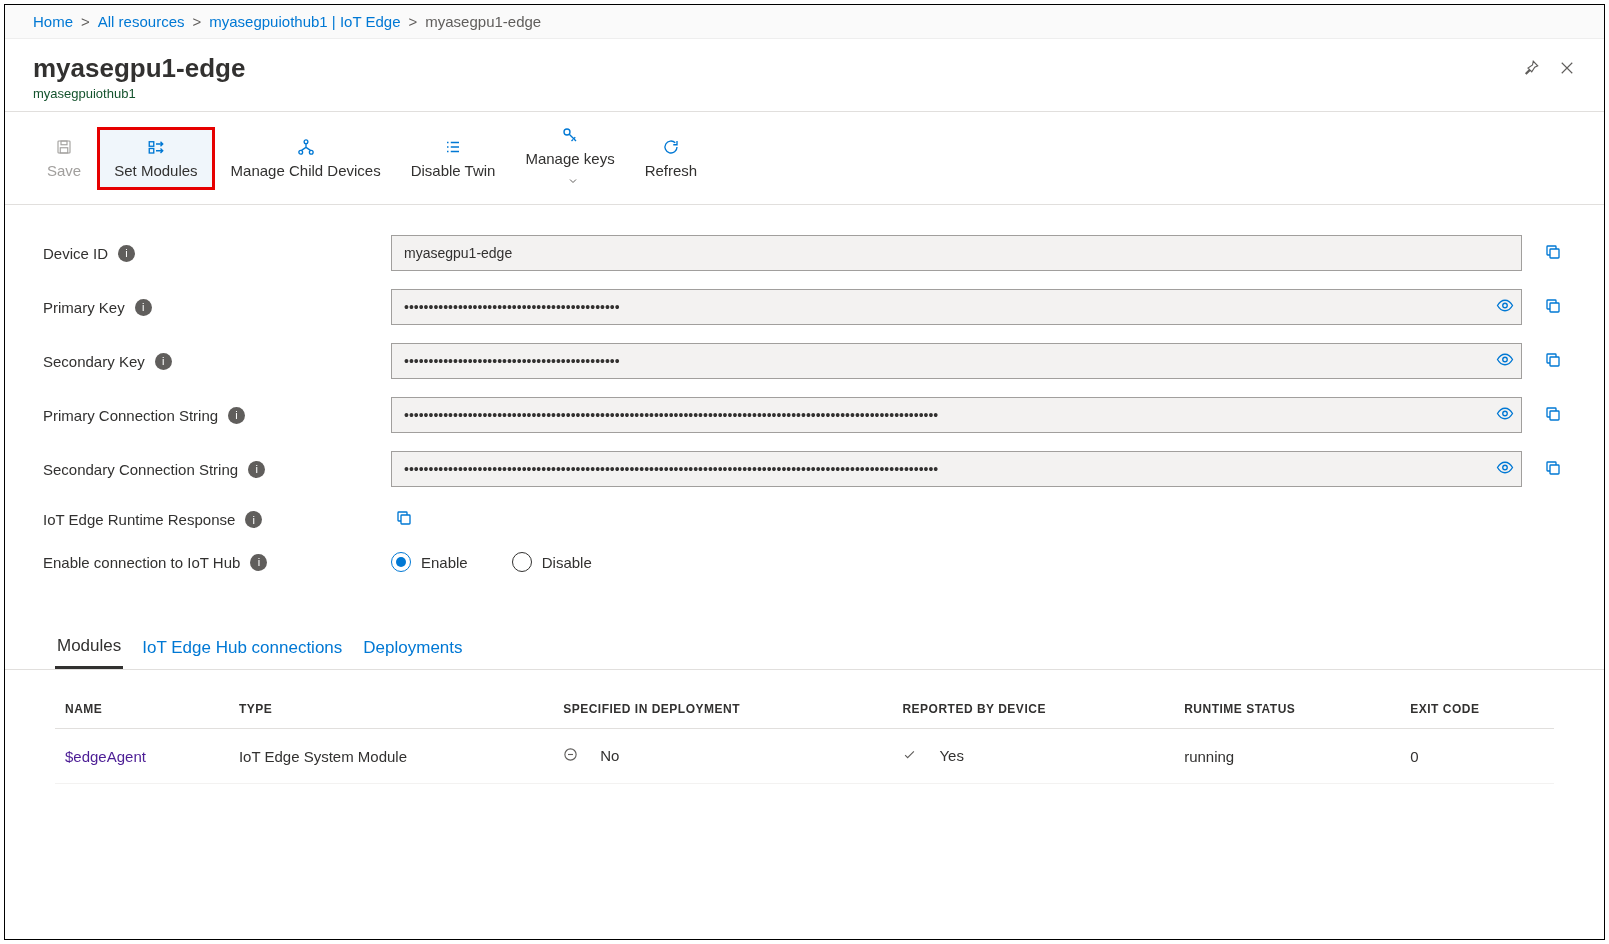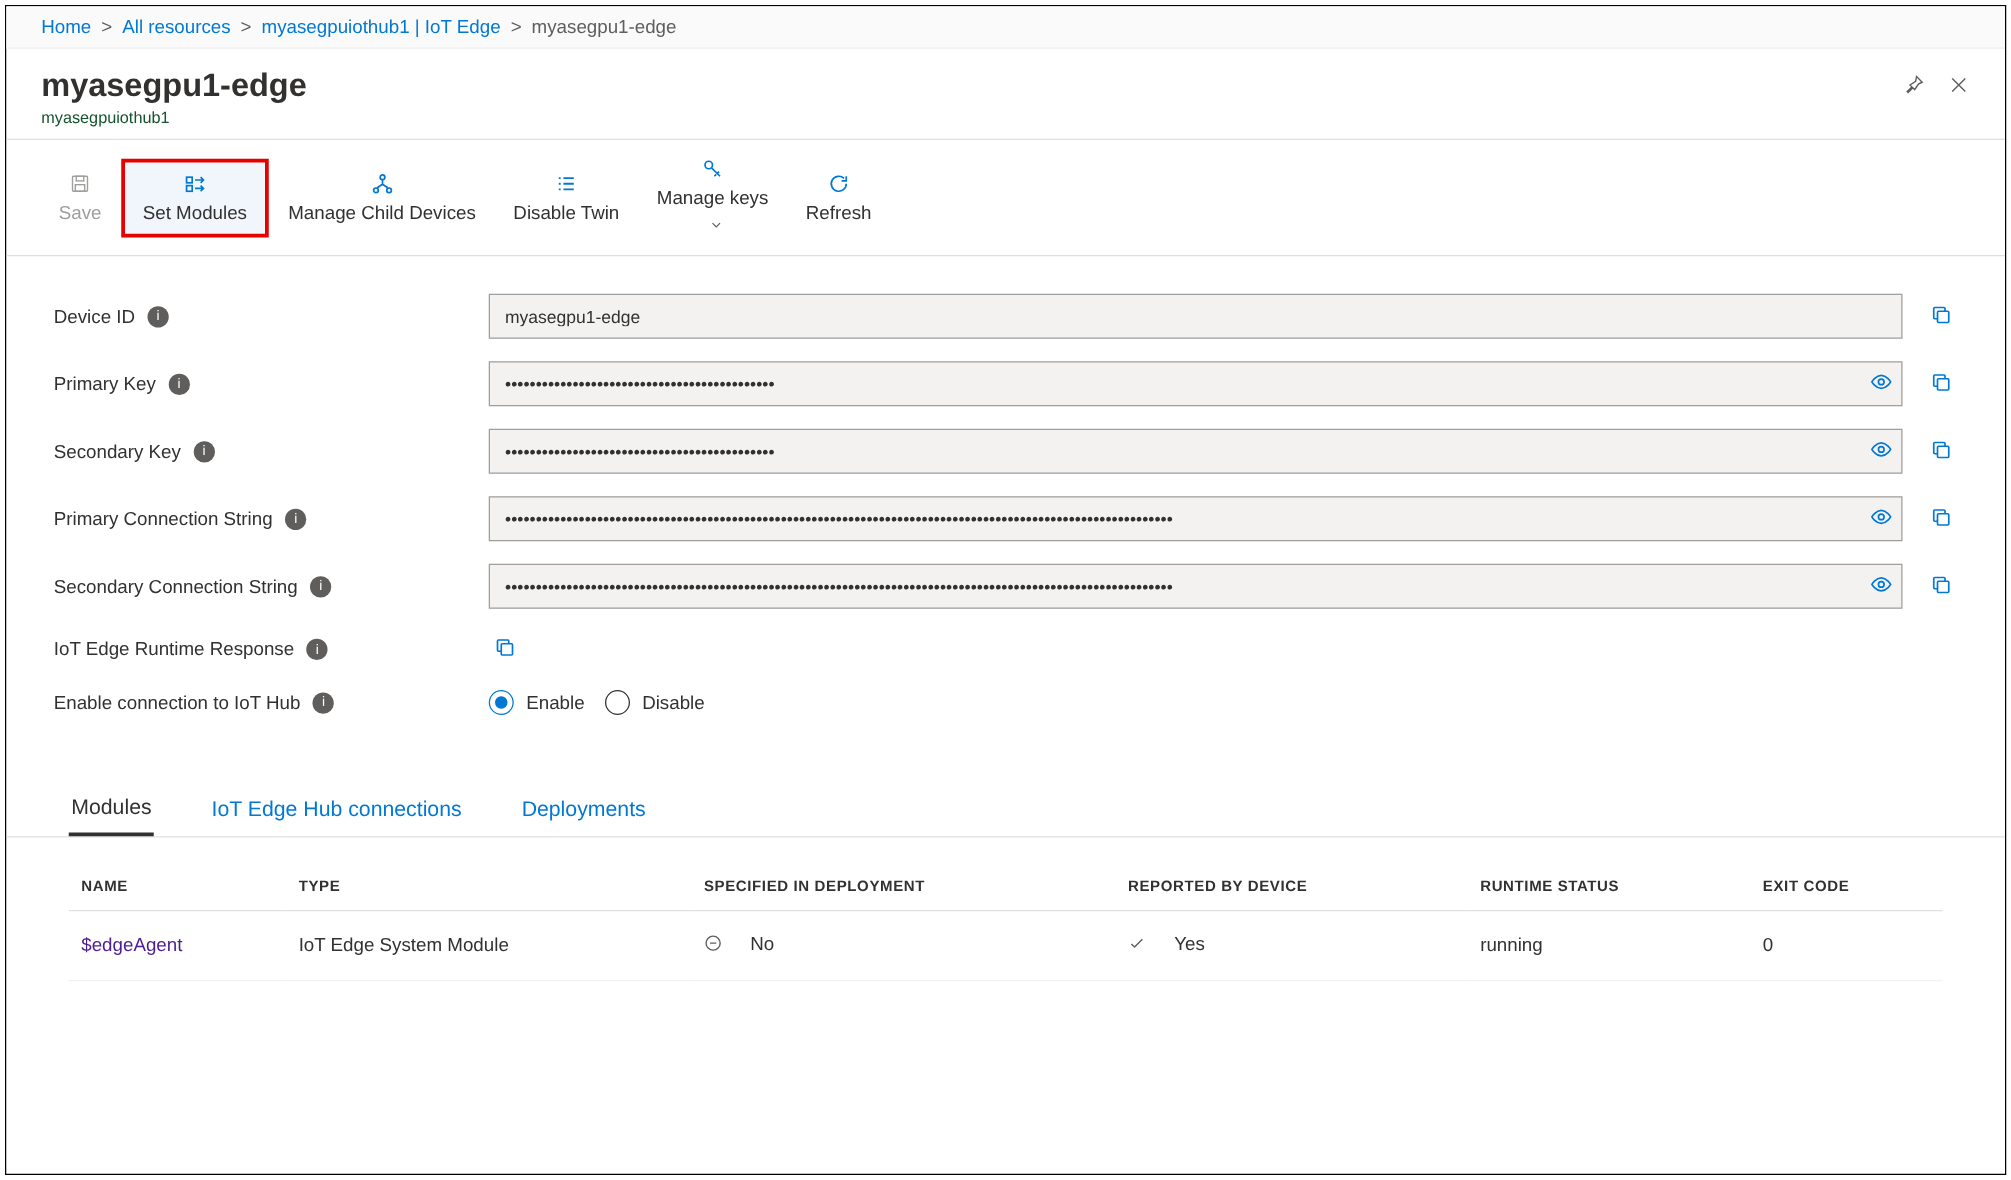--- a/index.html
+++ b/index.html
@@ -64,31 +64,31 @@
     font-family: inherit;
   }
   .prop-input[readonly]{ cursor: default; }
   .reveal-btn {
     position:absolute; right:8px; top:50%; transform:translateY(-50%);
     background:none; border:none; cursor:pointer; color:#0078d4;
   }
   .copy-btn { background:none; border:none; cursor:pointer; color:#0078d4; padding:4px; }
   .copy-btn svg, .reveal-btn svg { width:18px; height:18px; }
 
-  .radio-group { display:flex; gap:16px; align-items:center; }
+  .radio-group { display:flex; gap:44px; align-items:center; }
   .radio-opt { display:flex; align-items:center; gap:10px; font-size:15px; cursor:pointer; }
   .radio-outer {
     width:20px; height:20px; border:1px solid #323130; border-radius:50%;
     display:flex; align-items:center; justify-content:center;
   }
   .radio-outer.checked { border-color:#0078d4; }
   .radio-inner { width:10px; height:10px; border-radius:50%; background:#0078d4; }
 
   
-  .tabs { display:flex; gap:44px; padding: 30px 50px 0 50px; border-bottom:1px solid #e1dfdd; }
+  .tabs { display:flex; gap:17px; padding: 30px 50px 0 50px; border-bottom:1px solid #e1dfdd; }
   .tab { padding: 6px 2px 10px 2px; font-size:17px; color:#0078d4; cursor:pointer; border:none; background:none; }
   .tab.active { color:#323130; border-bottom:3px solid #323130; font-weight:400; }
 
   
   .table { width: calc(100% - 100px); margin: 20px 50px 0 50px; border-collapse: collapse; }
   .table th {
     text-align:left; font-size:12px; font-weight:600; letter-spacing:0.5px;
     color:#323130; padding: 12px 10px; border-bottom:1px solid #e1dfdd;
   }
   .table td { padding: 18px 10px; font-size:15px; border-bottom:1px solid #f3f2f1; vertical-align:middle;}

